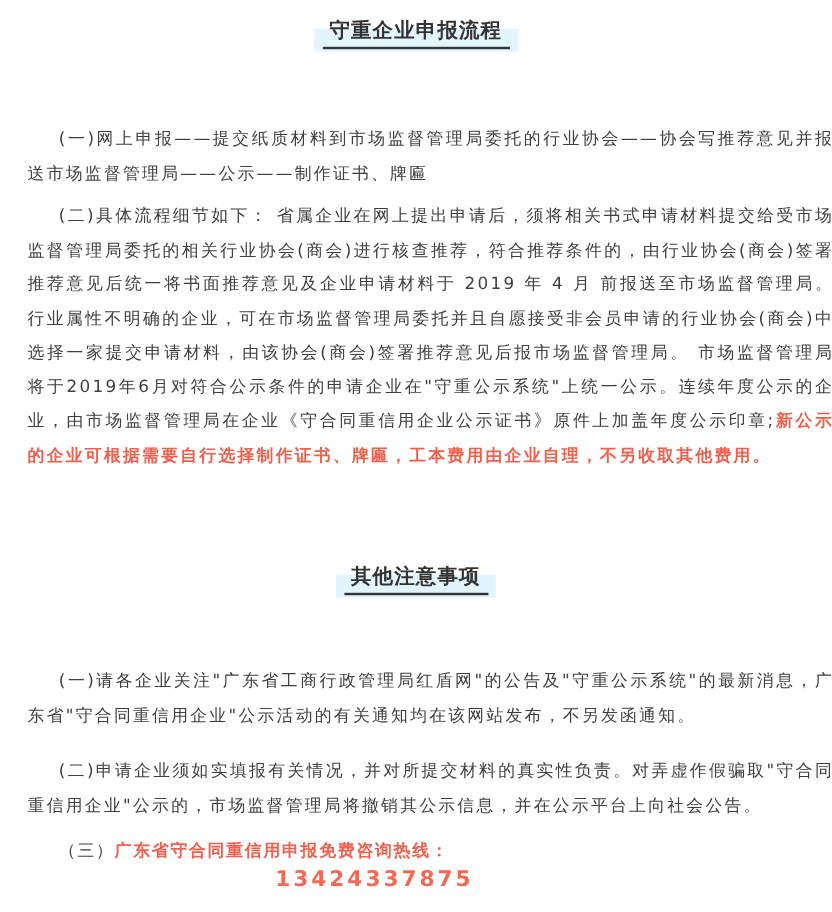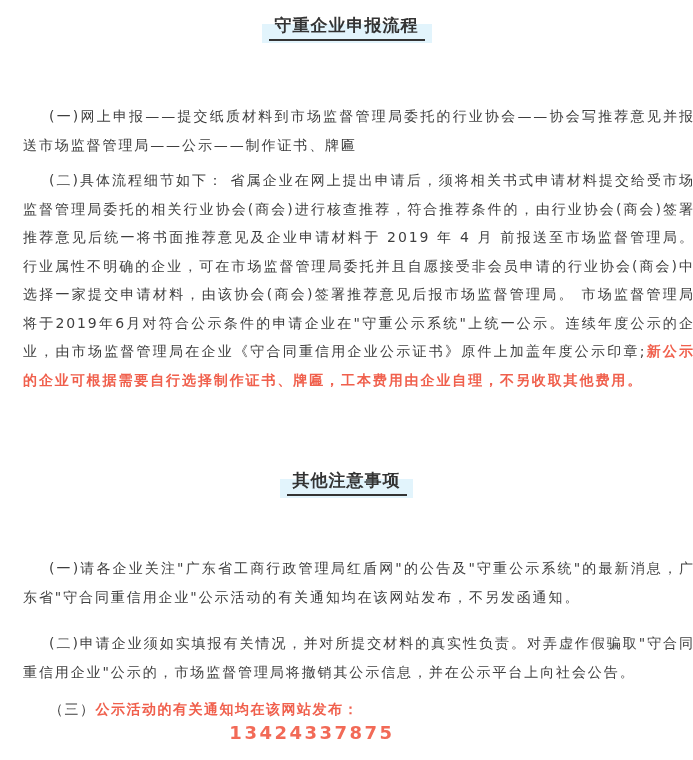--- a/index.html
+++ b/index.html
@@ -79,15 +79,15 @@
 
 <div class="heading-bg" style="left:280px; top:479px; width:133px; height:19px;"></div>
 <div class="heading-wrap" style="top:469px;">
   <span class="heading">其他注意事项</span>
 </div>
 
 <p class="para" style="top:542px;"><span class="indent">(一)请各企业关注"广东省工商行政管理局红盾网"的公告及"守重公示系统"的最新消息，广东省"守合同重信用企业"公示活动的有关通知均在该网站发布，不另发函通知。</span></p>
 
 <p class="para" style="top:617px;"><span class="indent">(二)申请企业须如实填报有关情况，并对所提交材料的真实性负责。对弄虚作假骗取"守合同重信用企业"公示的，市场监督管理局将撤销其公示信息，并在公示平台上向社会公告。</span></p>
 
-<p class="para" style="top:683px; letter-spacing:1.5px;"><span class="indent">（三）</span><span class="red-bold">公示活动的有关通知均在该网站发布：</span></p>
+<p class="para" style="top:683px; letter-spacing:1.5px;"><span class="indent">（三）</span><span class="red-bold">广东省守合同重信用申报免费咨询热线：</span></p>
 
 <div class="hotline">13424337875</div>
 
 </body></html>

